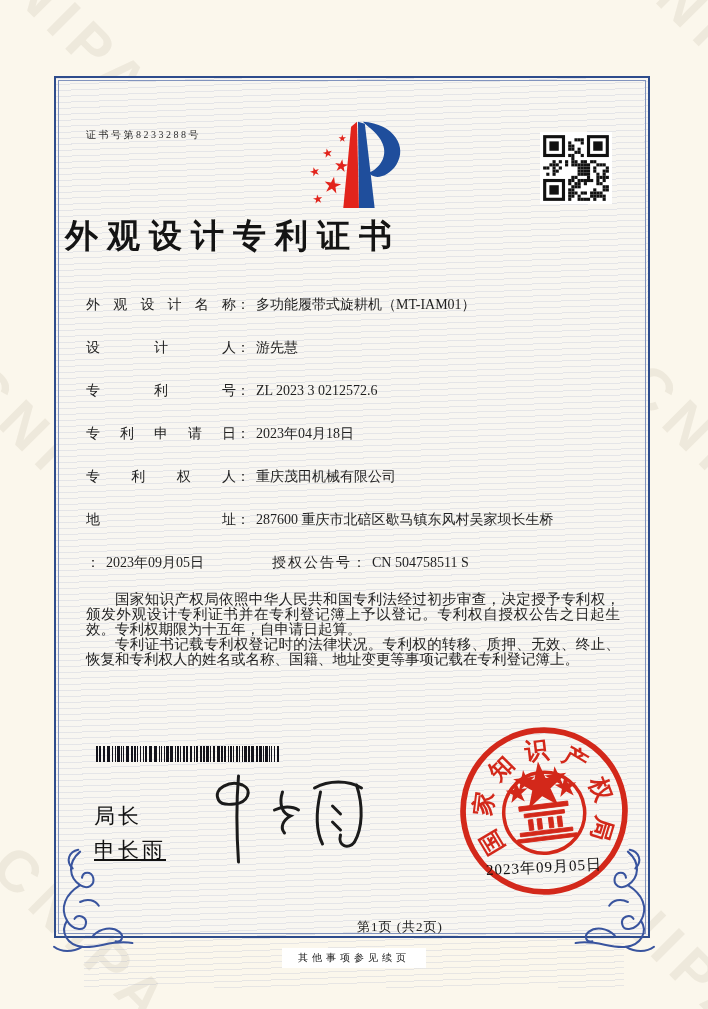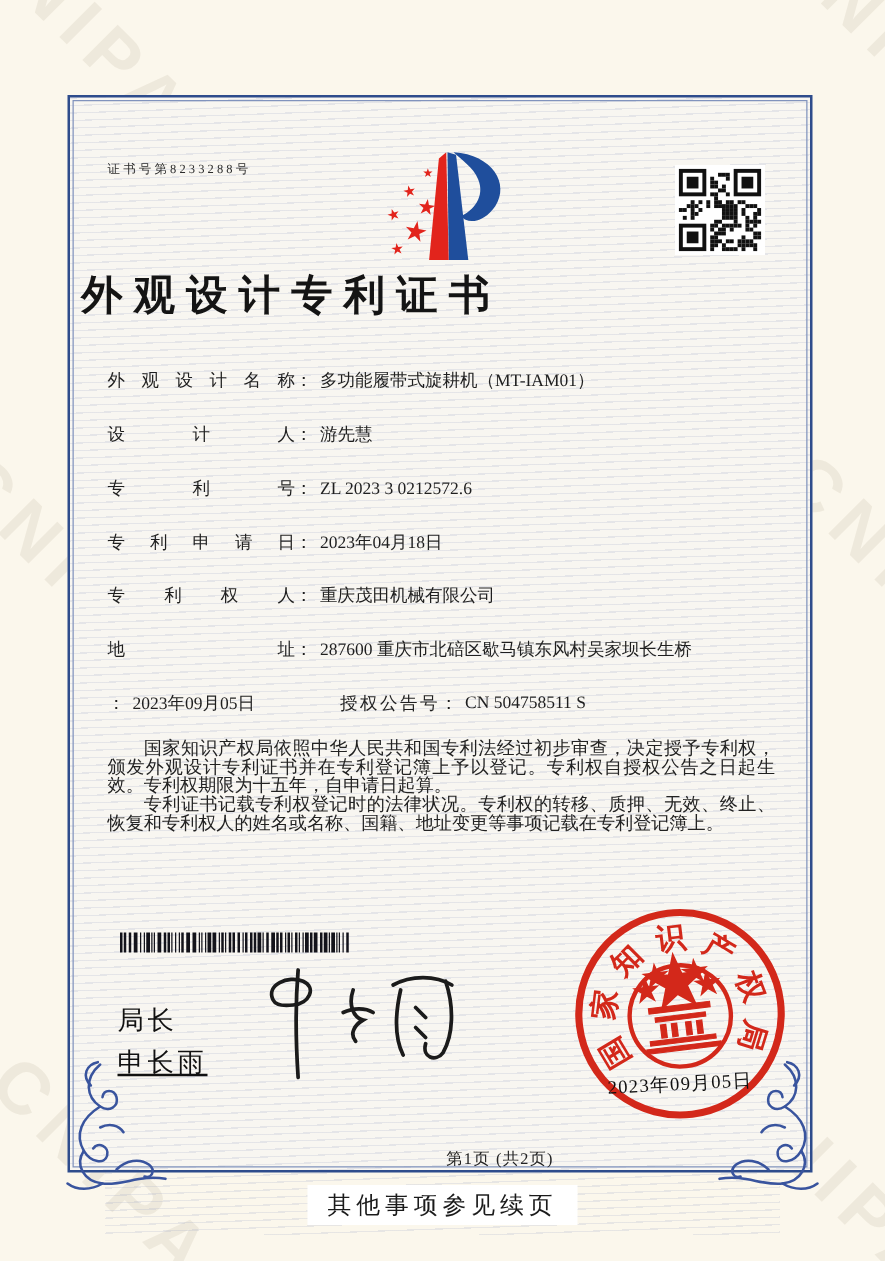--- a/index.html
+++ b/index.html
@@ -67,21 +67,21 @@
   
   .pagefoot{position:absolute;left:0;top:840px;width:100%;text-align:center;font-size:13px;color:#222;letter-spacing:1px;padding-left:48px;}
   .waveband{
     position:absolute;left:84px;top:938px;width:540px;height:50px;z-index:0;
     background-image:repeating-linear-gradient(178deg,
       rgba(150,160,195,0.20) 0px, rgba(150,160,195,0.20) 1px,
       rgba(0,0,0,0) 1px, rgba(0,0,0,0) 6px);
   }
   .cont-note{
     position:absolute;left:50%;top:948px;transform:translateX(-50%);z-index:2;
-    background:#ffffff;padding:3px 16px;font-size:19px;letter-spacing:4px;color:#1a1a1a;white-space:nowrap;
+    background:#ffffff;padding:3px 16px;font-size:10px;letter-spacing:4px;color:#1a1a1a;white-space:nowrap;
   }
   .flourish{position:absolute;width:112px;height:112px;z-index:2;}
   .flourish-l{left:26px;top:846px;}
   .flourish-r{left:570px;top:846px;transform:scaleX(-1);}
 </style>
 </head>
 <body>
 
 <div class="page">
 

